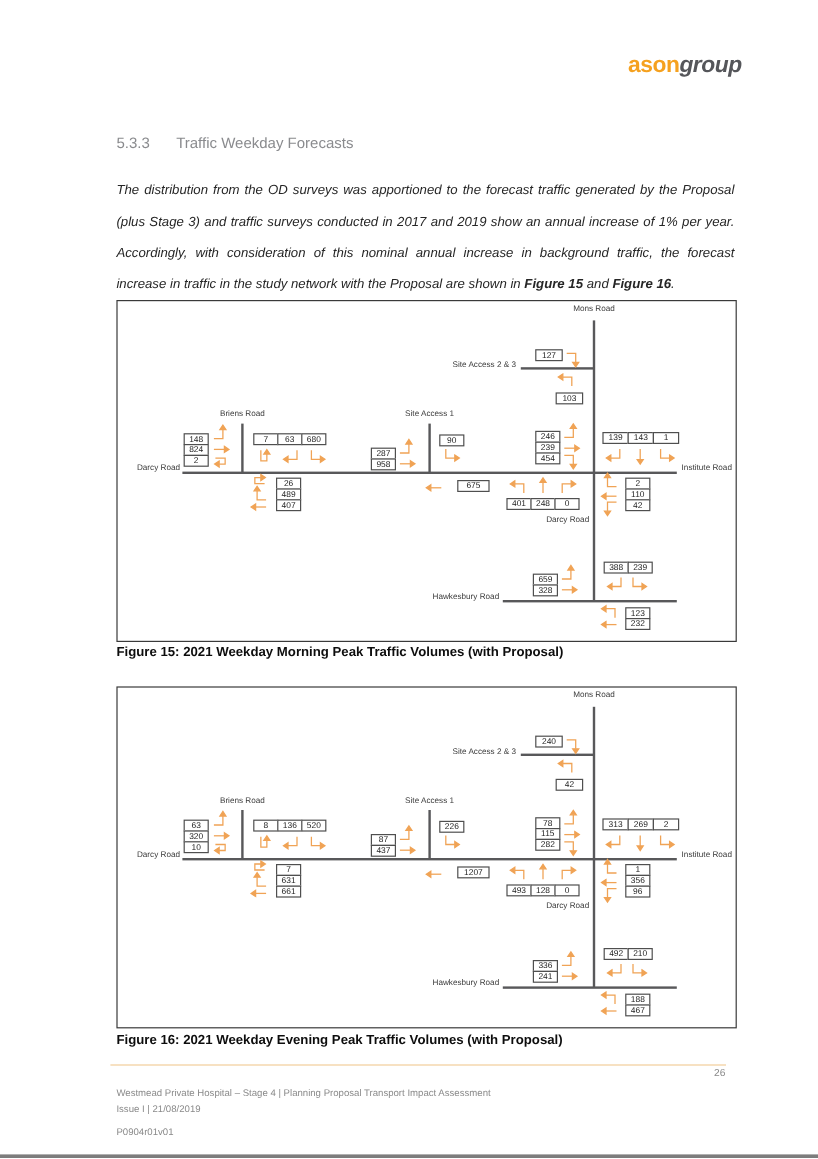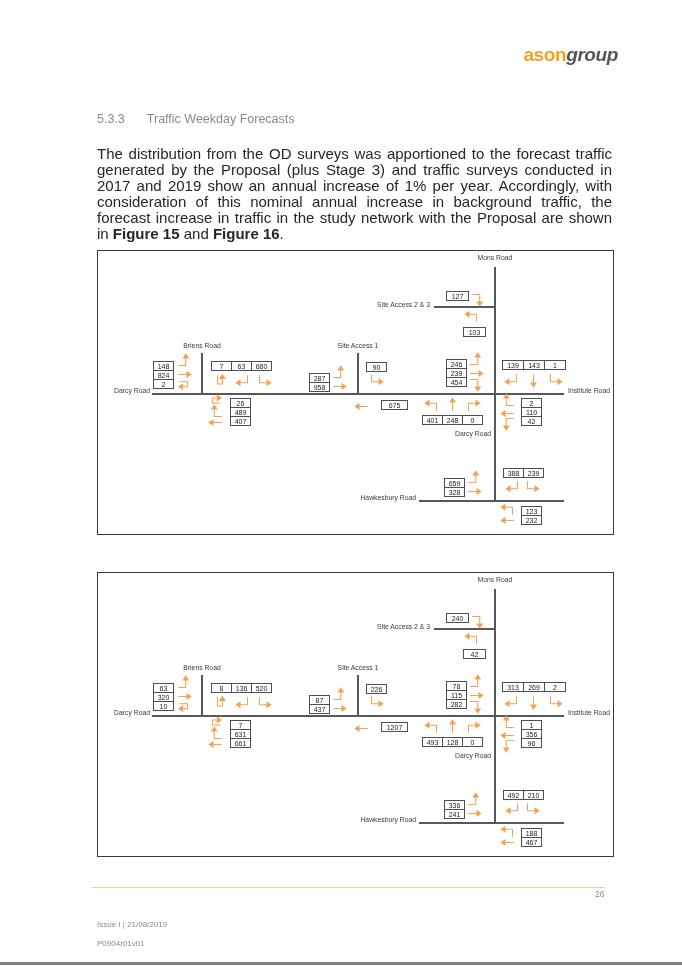--- a/index.html
+++ b/index.html
@@ -5,22 +5,22 @@
   html,body{margin:0;padding:0;background:#e9e9e9;}
   #page{position:relative;width:682px;height:966px;background:#ffffff;overflow:hidden;
         font-family:"Liberation Sans",sans-serif;color:#2b2b2b;}
   
   #logo{position:absolute;top:44px;right:64px;font-size:19px;font-weight:bold;letter-spacing:-0.4px;}
   #logo .l1{color:#F5A11F;} #logo .l2{color:#55565A;font-style:italic;}
   
   #heading{position:absolute;left:97px;top:112px;font-size:12.5px;color:#8a8b8e;}
   #heading .num{margin-right:22px;}
   
-  #para{position:absolute;left:97px;top:146px;width:515px;font-size:15px;line-height:16px;
-        text-align:justify;text-align-last:left;color:#262626;}
+  #para{position:absolute;left:97px;top:146px;width:515px;font-size:11px;line-height:26px;
+        text-align:justify;text-align-last:left;color:#262626;font-style:italic;}
   
   .frame{position:absolute;left:97px;width:515px;height:283px;border:1.4px solid #3a3a3a;background:#fff;}
   .diagram{position:absolute;left:0;top:0;width:515px;height:283px;}
   #frame15{top:250px;} #frame16{top:572px;}
   .caption{position:absolute;left:97px;width:520px;font-size:11px;font-weight:bold;color:#0d0d0d;}
   #cap15{top:538px;} #cap16{top:861px;}
   
   .road{position:absolute;background:#58585A;}
   .dlbl{position:absolute;font-size:6.8px;color:#3b3b3b;white-space:nowrap;}
   .bx{position:absolute;box-sizing:border-box;border:1px solid #4f4f4f;background:#fff;
@@ -258,20 +258,21 @@
         <div class="bx" style="left: 423px; top: 255px; width: 21px; height: 10px;">123</div>
         <div class="bx" style="left: 423px; top: 264px; width: 21px; height: 10px;">232</div>
         <svg class="arw" viewBox="0 0 24 24" style="left: 402px; top: 250px;">
           <use href="#a-ul" xlink:href="#a-ul" stroke="#F0A355" stroke-width="1.7" fill="#F0A355"></use>
         </svg>
         <svg class="arw" viewBox="0 0 24 24" style="left: 402px; top: 262px;">
           <use href="#a-l" xlink:href="#a-l" stroke="#F0A355" stroke-width="1.7" fill="#F0A355"></use>
         </svg>
       </div>
   </div>
+  <div id="cap15" class="caption">Figure 15: 2021 Weekday Morning Peak Traffic Volumes (with Proposal)</div>
 
   <div id="frame16" class="frame">
     <div class="diagram">
         <div class="road" style="left: 54px; top: 142px; width: 412px; height: 2px;"></div>
         <div class="road" style="left: 103px; top: 102px; width: 2px; height: 41px;"></div>
         <div class="road" style="left: 259px; top: 102px; width: 2px; height: 41px;"></div>
         <div class="road" style="left: 396px; top: 16px; width: 2px; height: 234px;"></div>
         <div class="road" style="left: 336px; top: 55px; width: 61px; height: 2px;"></div>
         <div class="road" style="left: 321px; top: 249px; width: 145px; height: 2px;"></div>
         <div class="dlbl" style="left: 6px; top: 136px; width: 46px; text-align: right;">Darcy Road</div>
@@ -409,20 +410,22 @@
         <div class="bx" style="left: 423px; top: 255px; width: 21px; height: 10px;">188</div>
         <div class="bx" style="left: 423px; top: 264px; width: 21px; height: 10px;">467</div>
         <svg class="arw" viewBox="0 0 24 24" style="left: 402px; top: 250px;">
           <use href="#a-ul" xlink:href="#a-ul" stroke="#F0A355" stroke-width="1.7" fill="#F0A355"></use>
         </svg>
         <svg class="arw" viewBox="0 0 24 24" style="left: 402px; top: 262px;">
           <use href="#a-l" xlink:href="#a-l" stroke="#F0A355" stroke-width="1.7" fill="#F0A355"></use>
         </svg>
       </div>
   </div>
+  <div id="cap16" class="caption">Figure 16: 2021 Weekday Evening Peak Traffic Volumes (with Proposal)</div>
 
   <div id="footRule"></div>
   <div id="foot1" class="foot">P0904r01v01</div>
+  <div id="foot2" class="foot">Westmead Private Hospital – Stage 4  |  Planning Proposal Transport Impact Assessment</div>
   <div id="foot3" class="foot">Issue I  |  21/08/2019</div>
   <div id="pageNum">26</div>
   <div id="edgeBar"></div>
 
 </div>
 
 </body></html>

